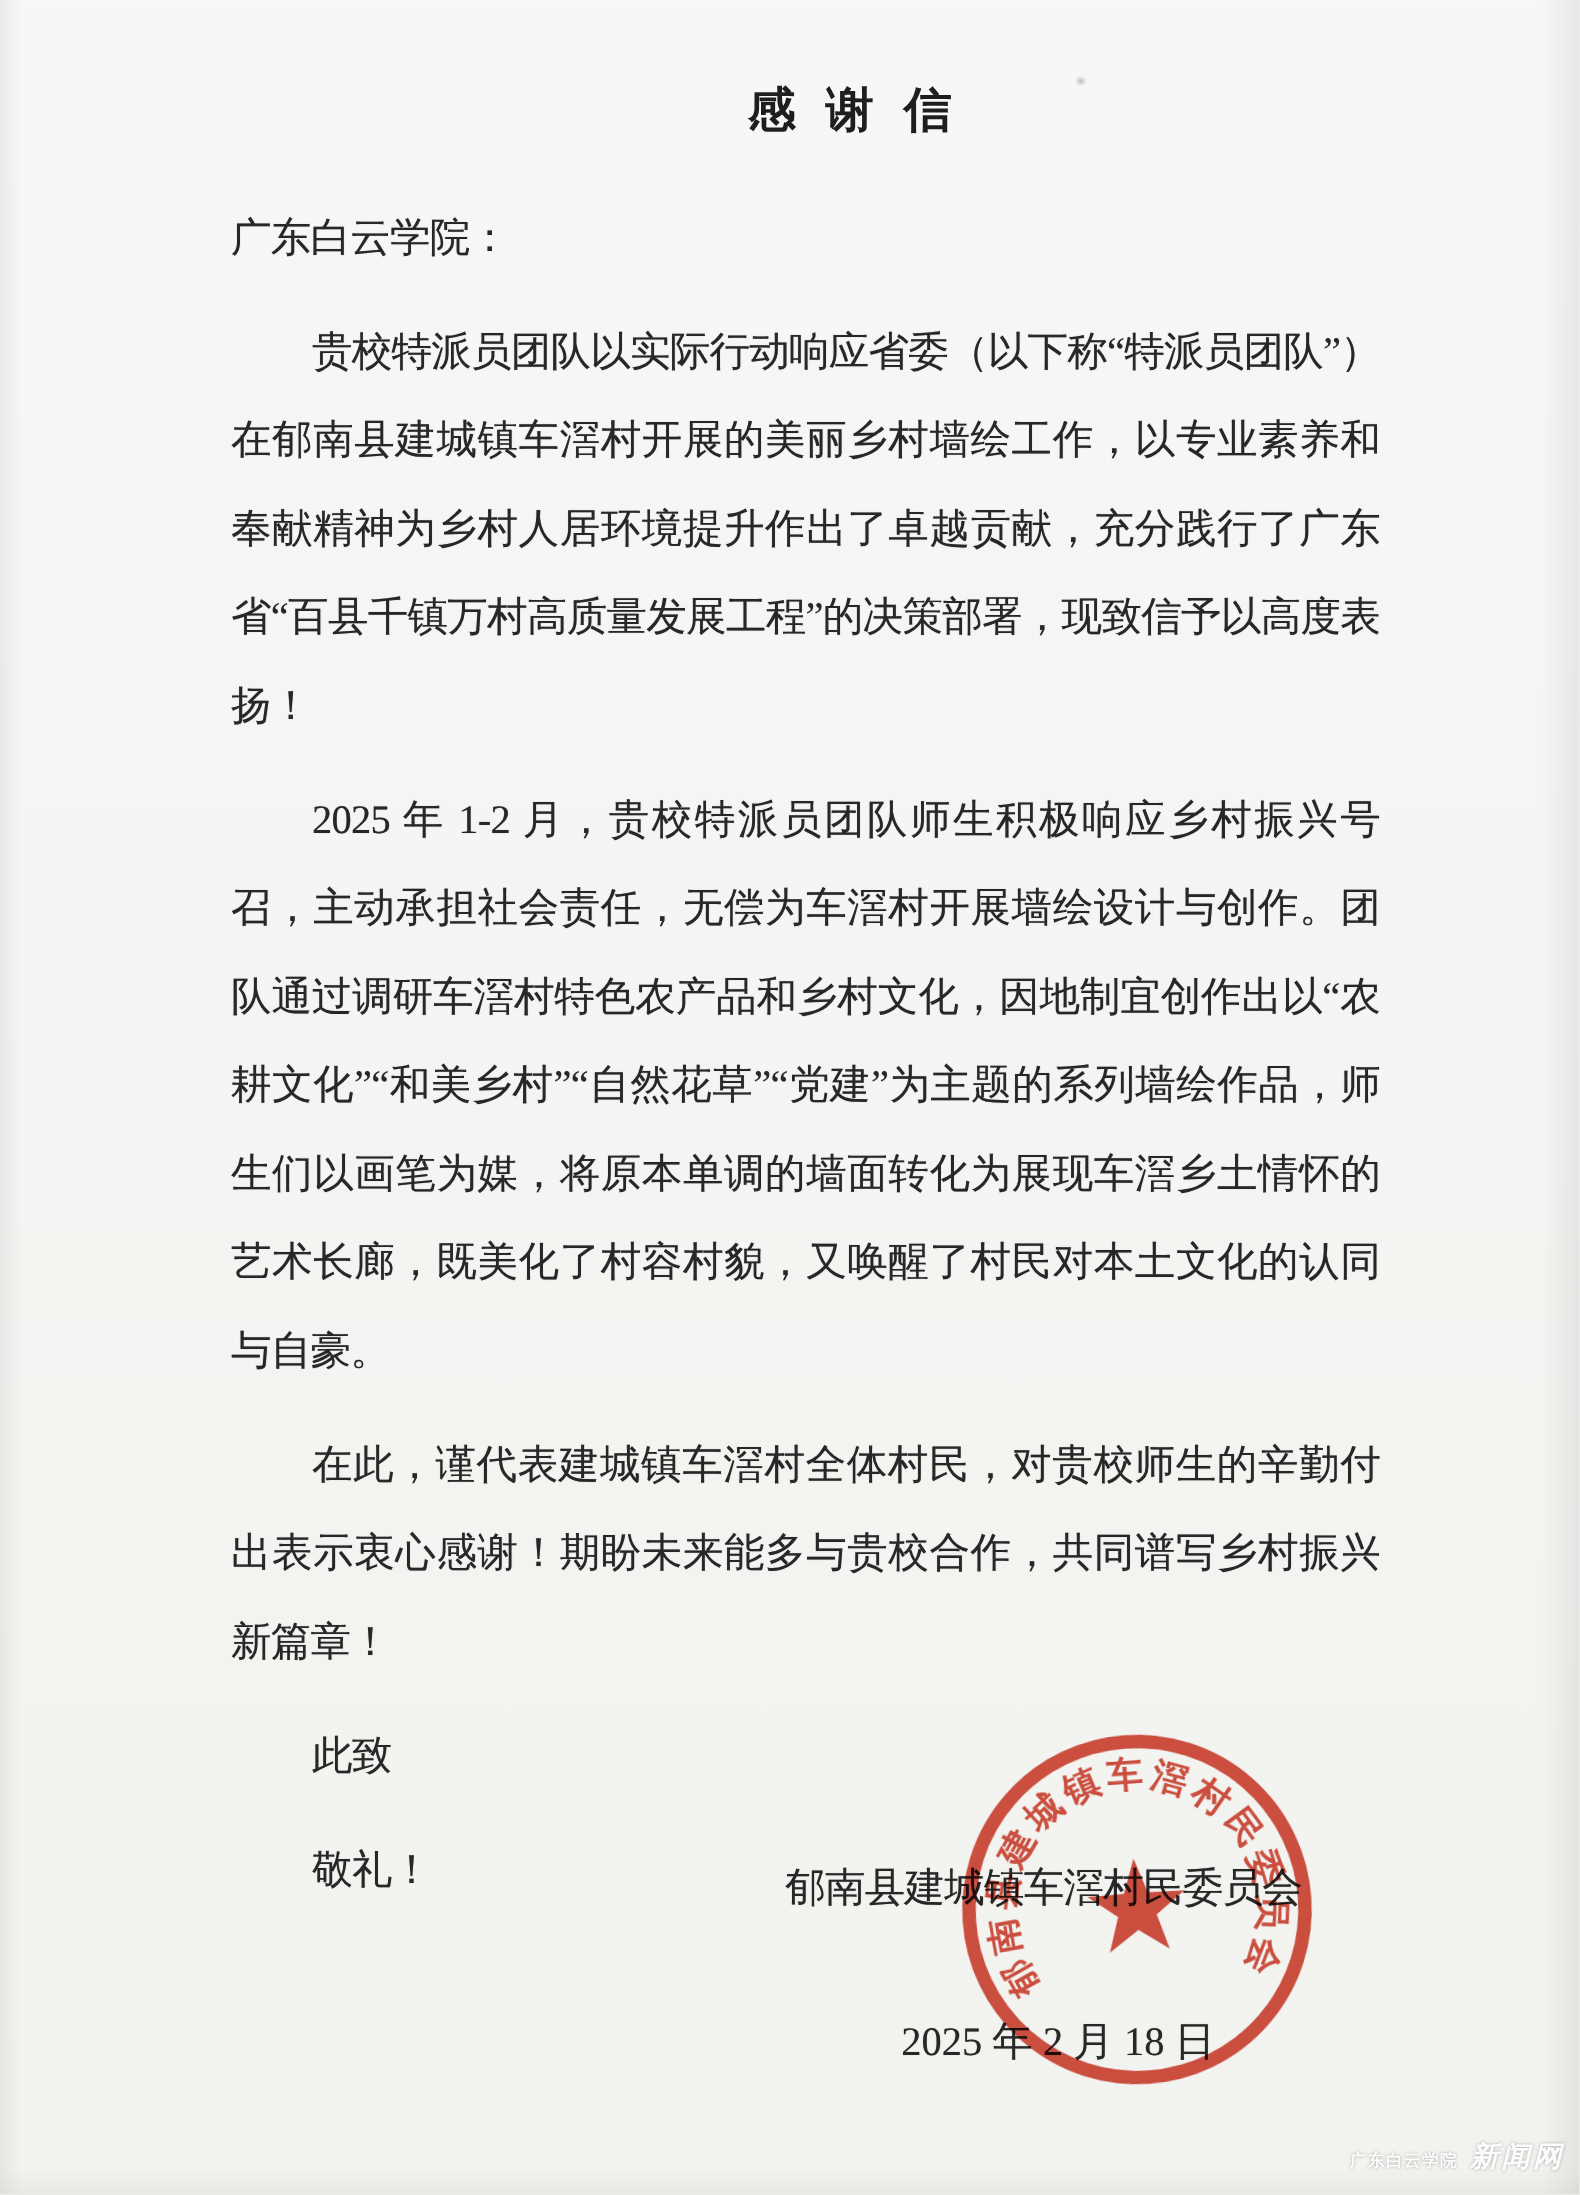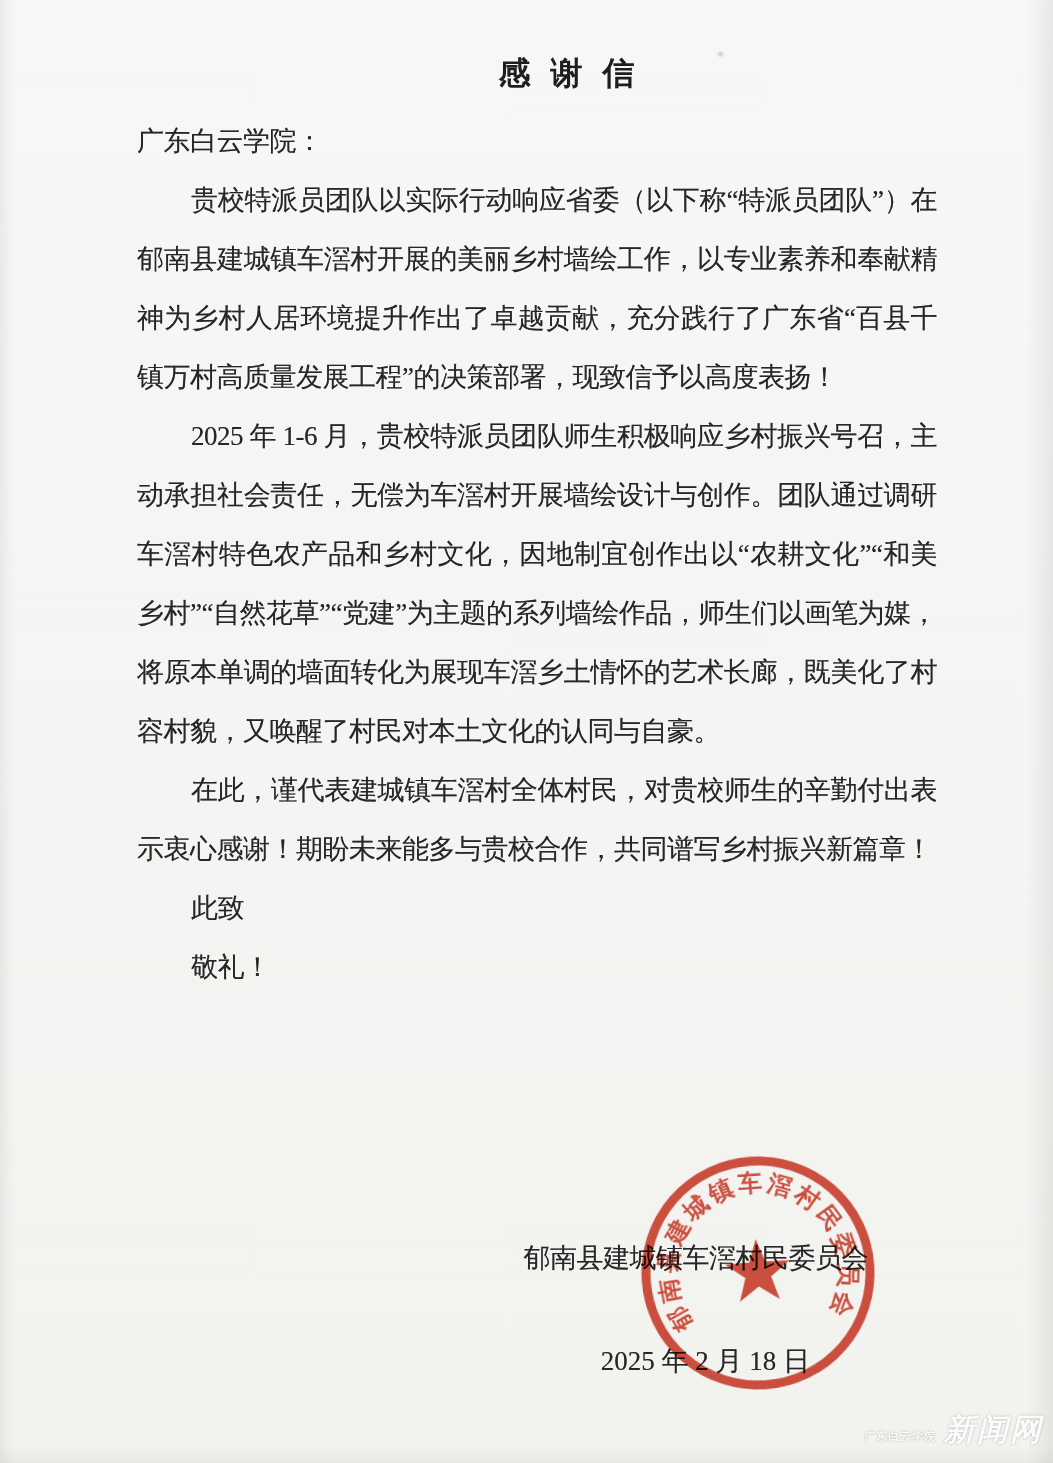--- a/index.html
+++ b/index.html
@@ -55,21 +55,21 @@
     top: 112px;
     left: 137px;
     width: 800px;
     font-size: 27px;
     line-height: 59px;
     letter-spacing: -0.5px;
     text-align: justify;
     color: #272727;
     text-shadow: 0 0 0.6px rgba(40,40,40,0.45);
   }
-  .body-text p { margin: 0; }
+  .body-text p { margin: 17px; }
   .salutation { text-indent: 0; }
   .para { text-indent: 2em; }
   .closing { text-indent: 2em; }
   .signature {
     position: absolute;
     top: 1240px;
     right: 185px;
     font-size: 27px;
     letter-spacing: -0.5px;
     color: #272727;
@@ -117,40 +117,40 @@
     gap: 8px;
   }
   .wm-name {
     font-family: "Liberation Sans", "DejaVu Sans", sans-serif;
     font-size: 11px;
     font-weight: bold;
     letter-spacing: 1px;
   }
   .wm-suffix {
     font-family: "DejaVu Serif", serif;
-    font-size: 31px;
+    font-size: 19px;
     font-weight: bold;
     font-style: italic;
     letter-spacing: 2px;
   }
 </style>
 </head>
 <body>
 
 <div class="page">
 
   <div class="edge-shade"></div>
   <div class="speck"></div>
 
   <h1 class="title">感 谢 信</h1>
 
   <div class="body-text">
     <p class="salutation">广东白云学院：</p>
     <p class="para">贵校特派员团队以实际行动响应省委（以下称“特派员团队”）在郁南县建城镇车滘村开展的美丽乡村墙绘工作，以专业素养和奉献精神为乡村人居环境提升作出了卓越贡献，充分践行了广东省“百县千镇万村高质量发展工程”的决策部署，现致信予以高度表扬！</p>
-    <p class="para">2025 年 1-6 月，贵校特派员团队师生积极响应乡村振兴号召，主动承担社会责任，无偿为车滘村开展墙绘设计与创作。团队通过调研车滘村特色农产品和乡村文化，因地制宜创作出以“农耕文化”“和美乡村”“自然花草”“党建”为主题的系列墙绘作品，师生们以画笔为媒，将原本单调的墙面转化为展现车滘乡土情怀的艺术长廊，既美化了村容村貌，又唤醒了村民对本土文化的认同与自豪。</p>
+    <p class="para">2025 年 1-2 月，贵校特派员团队师生积极响应乡村振兴号召，主动承担社会责任，无偿为车滘村开展墙绘设计与创作。团队通过调研车滘村特色农产品和乡村文化，因地制宜创作出以“农耕文化”“和美乡村”“自然花草”“党建”为主题的系列墙绘作品，师生们以画笔为媒，将原本单调的墙面转化为展现车滘乡土情怀的艺术长廊，既美化了村容村貌，又唤醒了村民对本土文化的认同与自豪。</p>
     <p class="para">在此，谨代表建城镇车滘村全体村民，对贵校师生的辛勤付出表示衷心感谢！期盼未来能多与贵校合作，共同谱写乡村振兴新篇章！</p>
     <p class="closing">此致</p>
     <p class="closing">敬礼！</p>
   </div>
 
   <div class="signature">郁南县建城镇车滘村民委员会</div>
   <div class="date">2025 年 2 月 18 日</div>
 
   <svg class="seal" viewBox="0 0 240 240" aria-hidden="true">
     <circle cx="120" cy="120" r="112" fill="none" stroke="#cf3a28" stroke-width="9"></circle>

